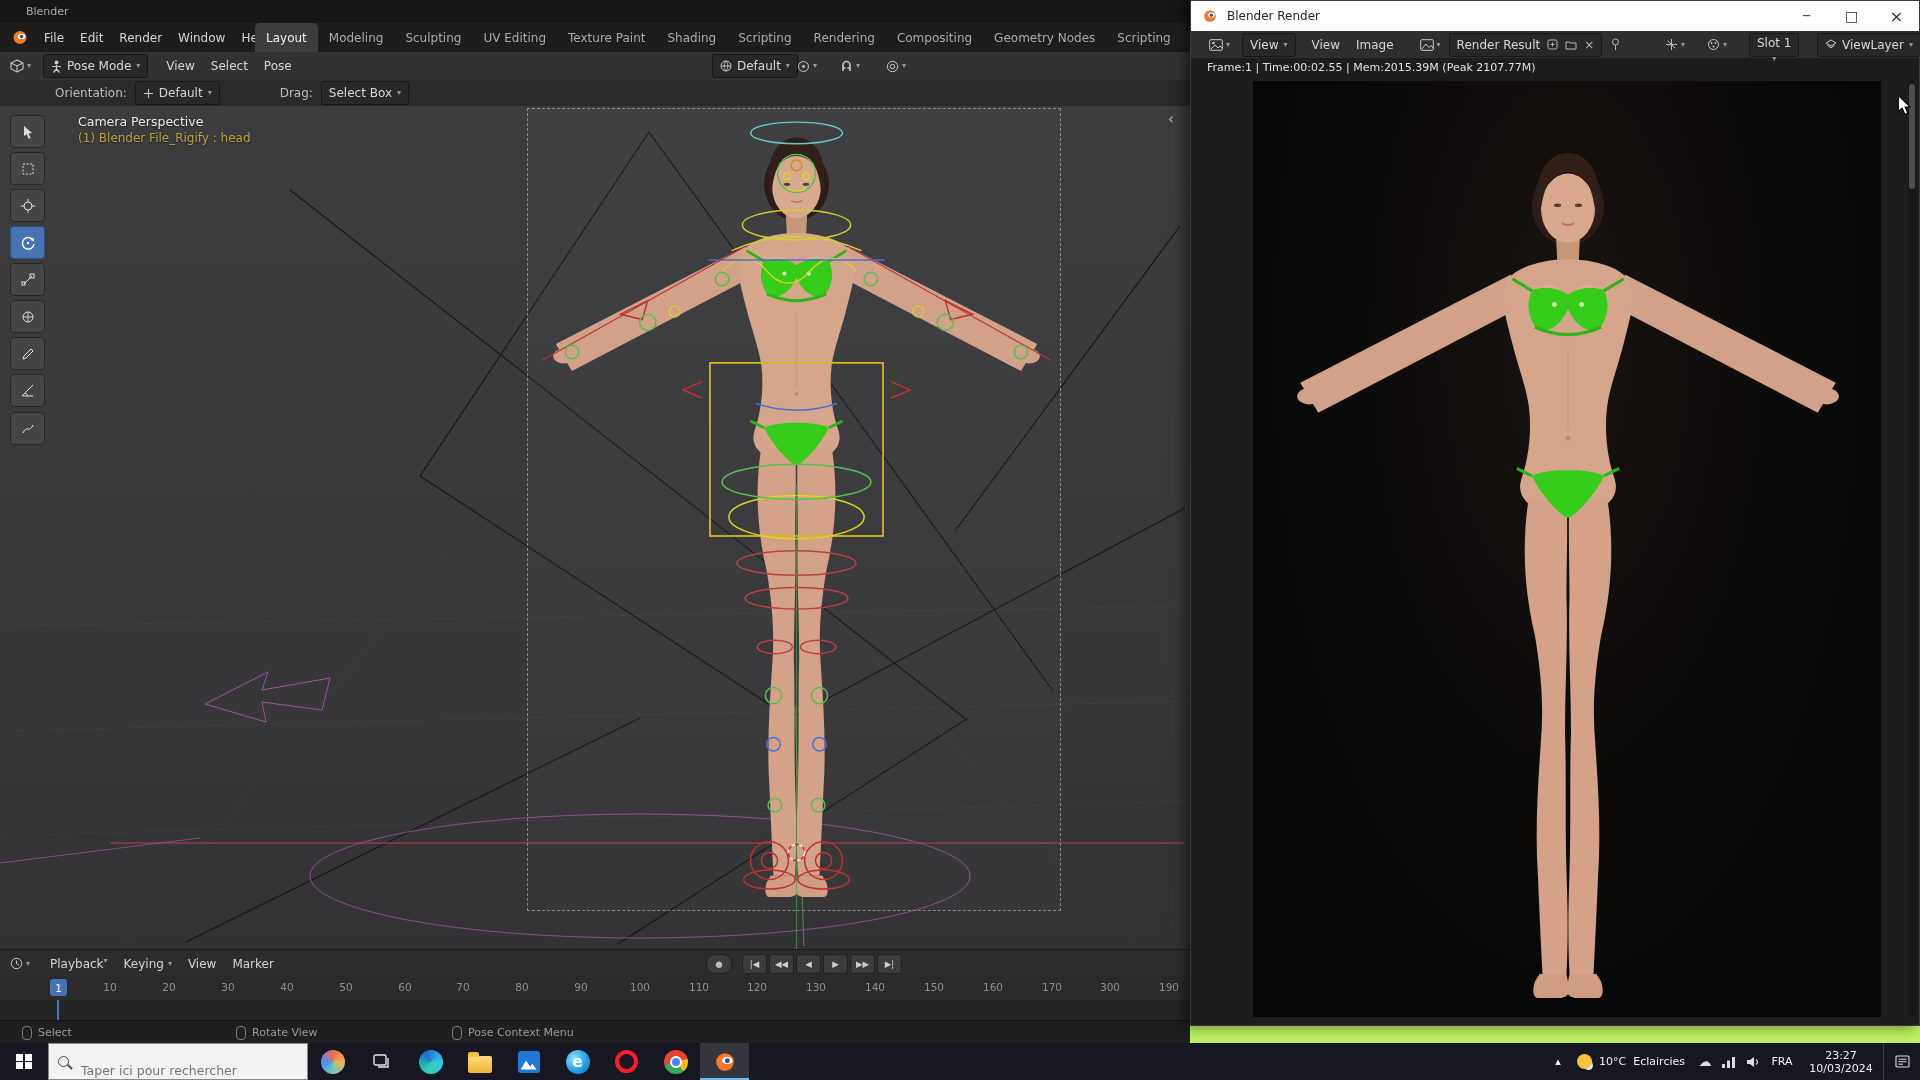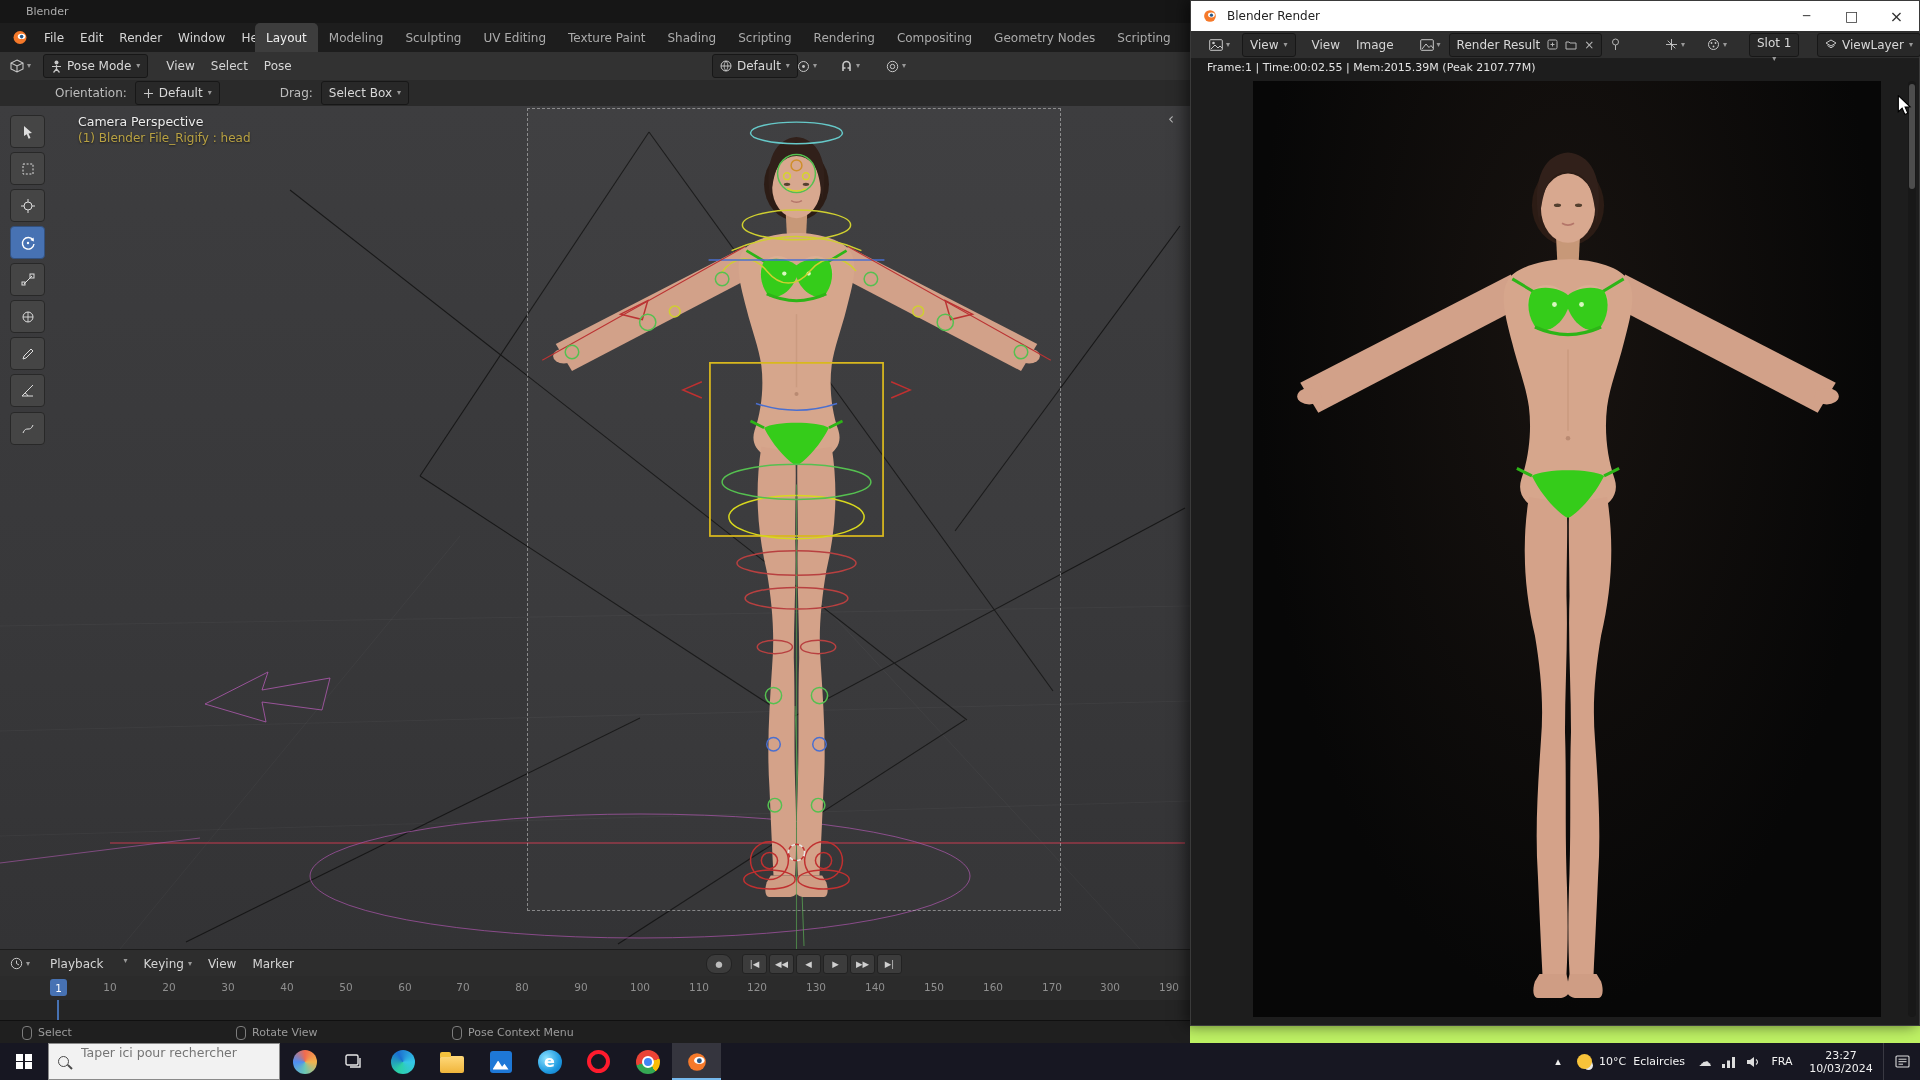--- a/index.html
+++ b/index.html
@@ -34,22 +34,22 @@
   #render{position:absolute;left:1190px;top:0;width:730px;height:1026px;background:#1d1d1d;
           box-shadow:-4px 0 14px rgba(0,0,0,.55);border:1px solid #3a3a3a;box-sizing:border-box;}
   .wtitle{position:absolute;left:0;top:0;right:0;height:30px;background:#ffffff;display:flex;align-items:center;}
   .wctrl{width:45px;height:30px;display:flex;align-items:center;justify-content:center;color:#333;font-size:12px;}
   
   #taskbar{position:absolute;left:0;top:1043px;width:1920px;height:37px;background:#171722;display:flex;
            align-items:center;z-index:50;}
   .tbslot{height:37px;display:flex;align-items:center;justify-content:center;}
   .winlogo{display:grid;grid-template-columns:7px 7px;grid-template-rows:7px 7px;gap:1.5px;}
   .winlogo span{background:#fff;display:block;}
-  .search{position:relative;width:232px;height:37px;background:#f2f2f2;border:1px solid #8a8a8a;box-sizing:border-box;
-          display:flex;align-items:flex-start;padding-left:30px;}
+  .search{position:relative;width:260px;height:37px;background:#f2f2f2;border:1px solid #8a8a8a;box-sizing:border-box;
+          display:flex;align-items:flex-end;padding-left:30px;}
   .mag{position:absolute;left:9px;top:12px;width:9px;height:9px;border:1.7px solid #4a4a4a;border-radius:50%;}
   .mag::after{content:"";position:absolute;width:6px;height:1.7px;background:#4a4a4a;transform:rotate(45deg);
               right:-5px;bottom:-2px;}
   .search input{border:none;background:transparent;outline:none;font-size:12.5px;color:#333;width:180px;
                 font-family:"DejaVu Sans",sans-serif;}
   .appicn{width:49px;}
   .circle24{width:24px;height:24px;border-radius:50%;}
   .edge1{background:conic-gradient(from 210deg,#2bd0a6,#1b6fd0,#35c7e8,#2bd0a6);}
   .assist{width:24px;height:24px;border-radius:50%;background:conic-gradient(#f26b4e,#f2b34e,#6bc9b4,#4e8df2,#f26b4e);}
   .folder{position:relative;width:24px;height:17px;background:linear-gradient(#ffd97a,#f0b53b);border-radius:2px;margin-top:5px;}
@@ -352,21 +352,21 @@
     </div>
 
     <div class="bar" style="top:949px;height:27px;background:#2d2d2d;border-top:1px solid #1c1c1c;">
       <span class="icnbtn" style="margin-left:6px;">
         <svg width="13" height="13" viewBox="0 0 13 13">
             <circle cx="6.5" cy="6.5" r="5.2" stroke="#c8c8c8" fill="none"></circle>
             <path d="M6.5,3.5 V6.5 L9,8" stroke="#c8c8c8" fill="none"></path>
           </svg>
         <span class="car">▾</span>
       </span>
-      <span class="mi" style="margin-left:8px;display:inline-flex;gap:20px;">
+      <span class="mi" style="margin-left:8px;display:inline-flex;gap:0;">
         <span>Playback</span>
           <span class="car">▾</span>
       </span>
       <span class="mi" style="display:inline-flex;gap:4px;align-items:center;">
         <span>Keying</span>
           <span class="car">▾</span>
       </span>
       <span class="mi">View</span>
       <span class="mi">Marker</span>
       <span class="tbtn" style="position:absolute;left:706px;width:20px;border-radius:9px;color:#bdbdbd;">●</span>

